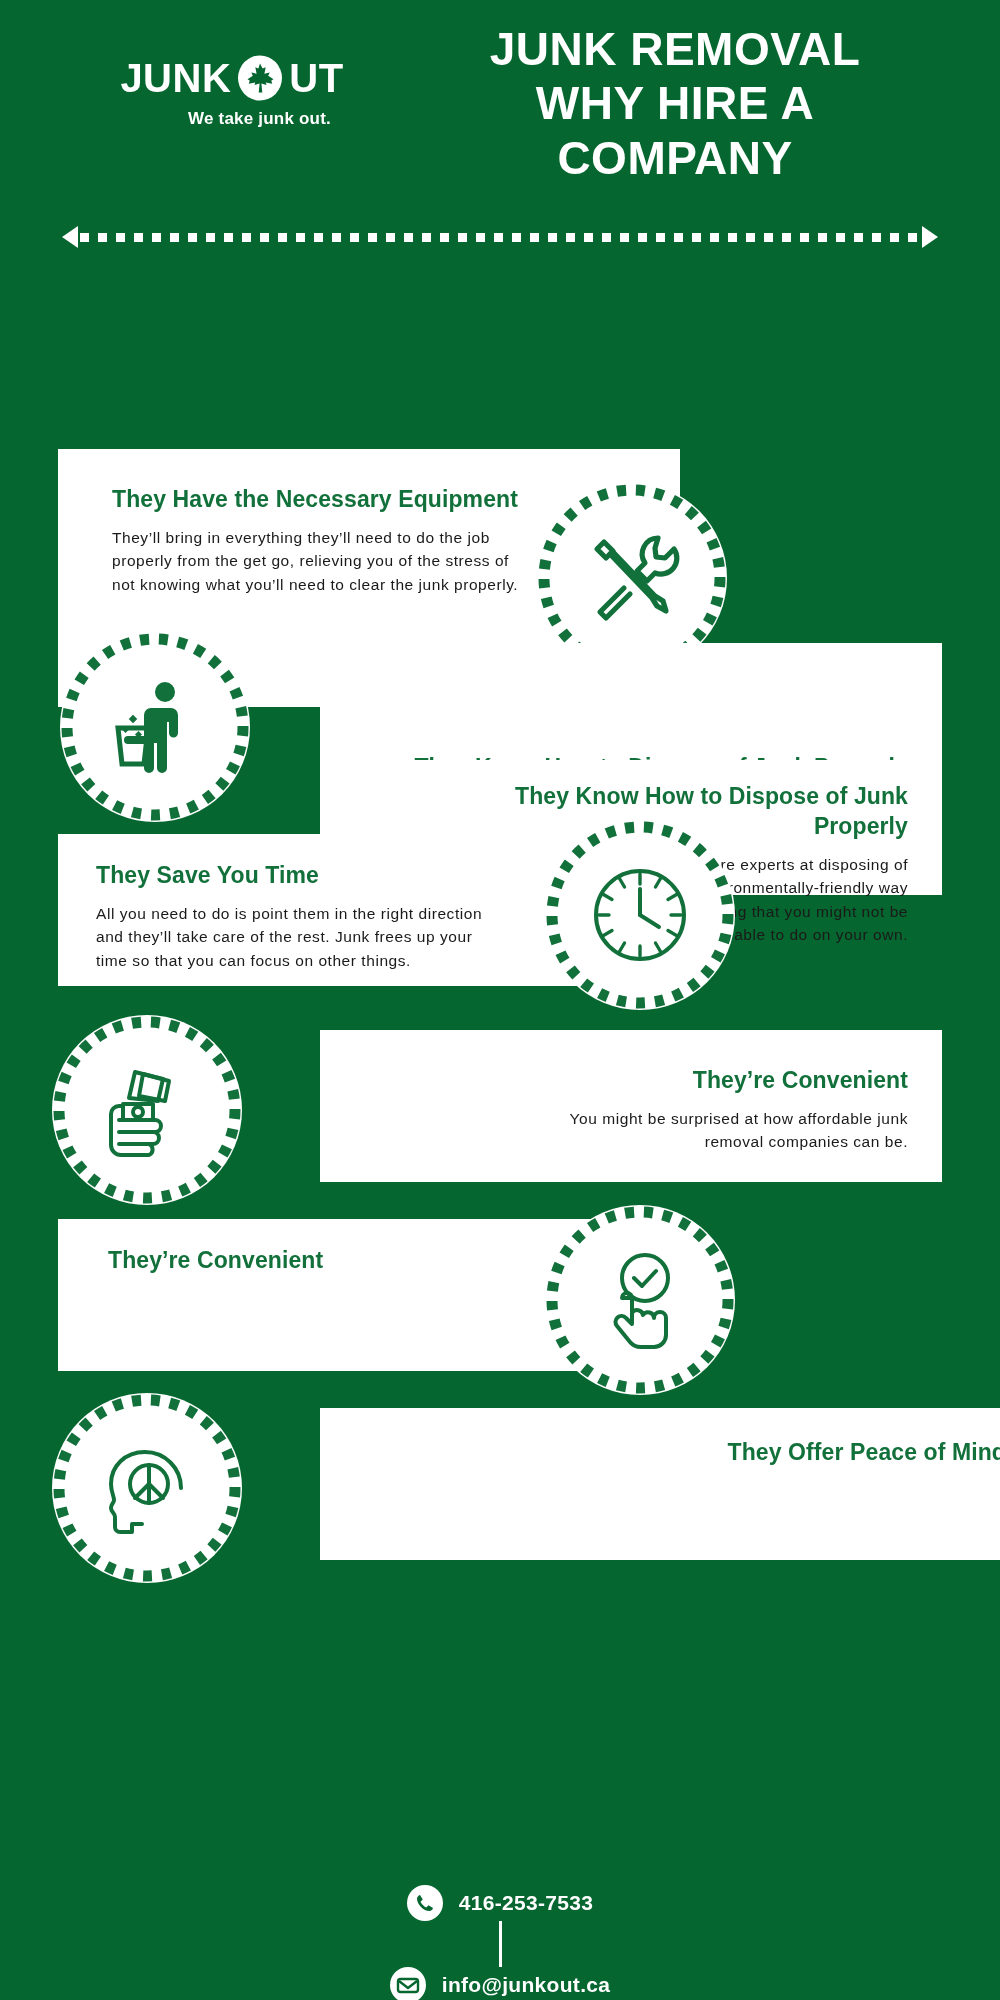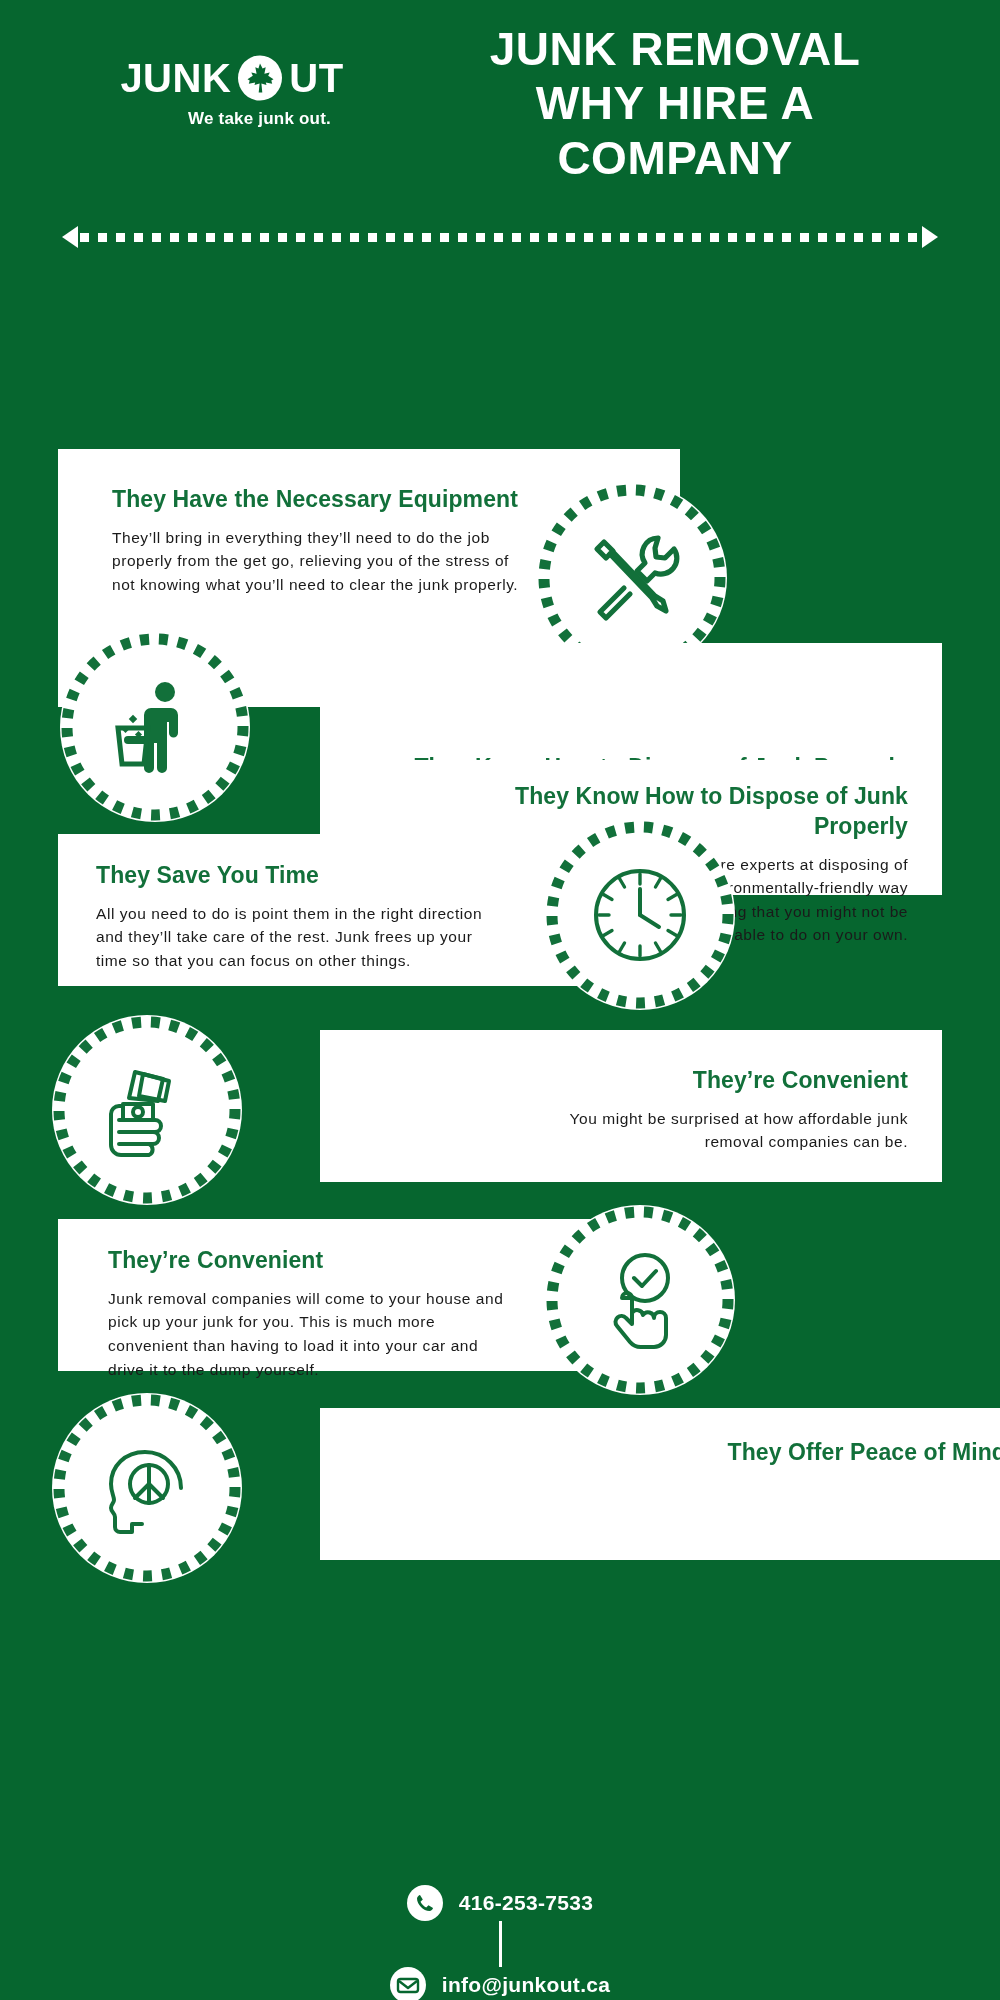--- a/index.html
+++ b/index.html
@@ -255,21 +255,20 @@
           <path d="M24 86h30a6 6 0 0 1 0 11H26a10 10 0 0 1-10-10V56a8 8 0 0 1 8-8h2"></path>
         </svg>
       </span>
     </div>
   </div>
 
   <div class="card">
     <div class="panel" style="left:58px; top:1004px; width:622px; height:152px; background:#ffffff;">
       <div style="padding:27px 200px 0 50px;">
         <div class="card-heading" style="color: rgb(18, 112, 58);">They’re Convenient</div>
-        <div class="card-body" style="width: 410px; color: rgb(26, 26, 26);">Junk removal companies will come to your house and pick up your junk for you. This is much more convenient than having to load it into your car and drive it to the dump yourself.</div>
       </div>
     </div>
     <div class="medallion" style="left:545px; top:990px;">
       <span class="ring">
         <svg viewBox="0 0 190 190">
             <circle cx="95" cy="95" r="88" fill="none" stroke="#12703a" stroke-width="11" stroke-dasharray="9 10"></circle>
           </svg>
       </span>
       <span class="glyph">
         <svg viewBox="0 0 104 104" fill="none" stroke="#12703a" stroke-width="4" stroke-linejoin="round" stroke-linecap="round">

